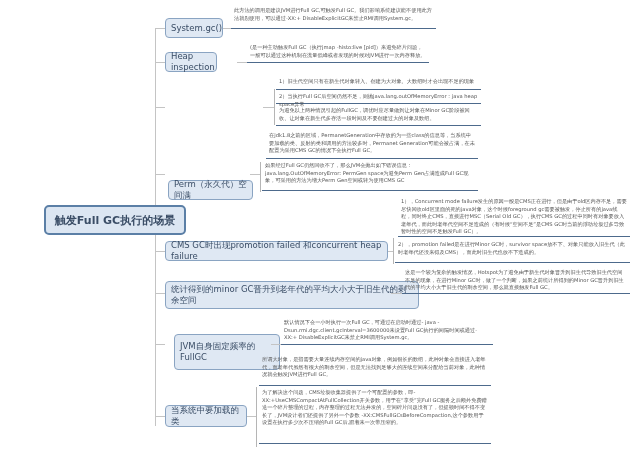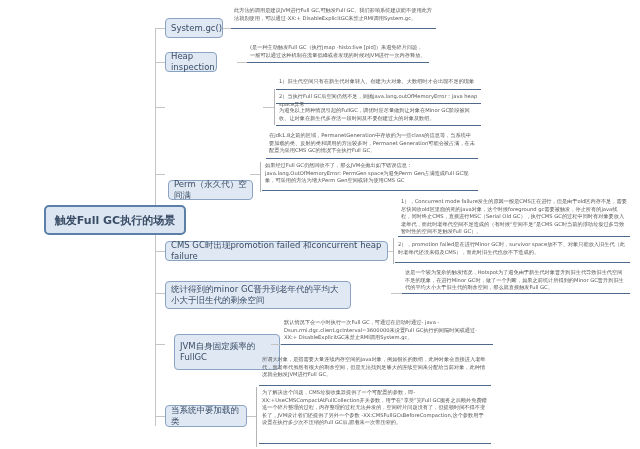--- a/index.html
+++ b/index.html
@@ -58,21 +58,21 @@
   <div class="hl" style="left:155px;top:251px;width:10px;"></div>
   <div class="node" style="left:165px;top:241px;width:223px;height:20px;">
       <span>CMS GC时出现promotion failed 和concurrent heap failure</span>
     </div>
   <div class="hl" style="left:388px;top:251px;width:5px;"></div>
   <div class="bracket" style="left:393px;top:238px;height:26px;"></div>
   <div class="note u" style="left:398px;top:197px;width:232px;height:40px;"><span>1），Concurrent mode failure发生的原因一般是CMS正在进行，但是由于old区内存不足，需要尽快回收old区里面的死的java对象，这个时候foreground gc需要被触发，停止所有的java线程，同时终止CMS，直接进行MSC（Serial Old GC），执行CMS GC的过程中同时有对象要放入老年代，而此时老年代空间不足造成的（有时候“空间不足”是CMS GC时当前的浮动垃圾过多导致暂时性的空间不足触发Full GC）。</span></div>
   <div class="note u" style="left:395px;top:240px;width:235px;height:23px;"><span>2），promotion failed是在进行Minor GC时，survivor space放不下、对象只能放入旧生代（此时老年代还没来得及CMS），而此时旧生代也放不下造成的。</span></div>
 
   <div class="hl" style="left:155px;top:293px;width:10px;"></div>
-  <div class="node" style="left:165px;top:281px;width:186px;height:28px;">
+  <div class="node" style="left:165px;top:281px;width:254px;height:28px;">
       <span>统计得到的minor GC晋升到老年代的平均大小大于旧生代的剩余空间</span>
     </div>
   <div class="hl" style="left:391px;top:293px;width:14px;"></div>
   <div class="note u" style="left:402px;top:268px;width:228px;height:26px;"><span>这是一个较为复杂的触发情况，Hotspot为了避免由于新生代对象晋升到旧生代导致旧生代空间不足的现象，在进行Minor GC时，做了一个判断，如果之前统计所得到的Minor GC晋升到旧生代的平均大小大于旧生代的剩余空间，那么就直接触发Full GC。</span></div>
 
   <div class="hl" style="left:155px;top:344px;width:10px;"></div>
   <div class="node" style="left:174px;top:334px;width:106px;height:36px;">
       <span>JVM自身固定频率的FullGC</span>
     </div>
   <div class="hl" style="left:271px;top:344px;width:10px;"></div>

